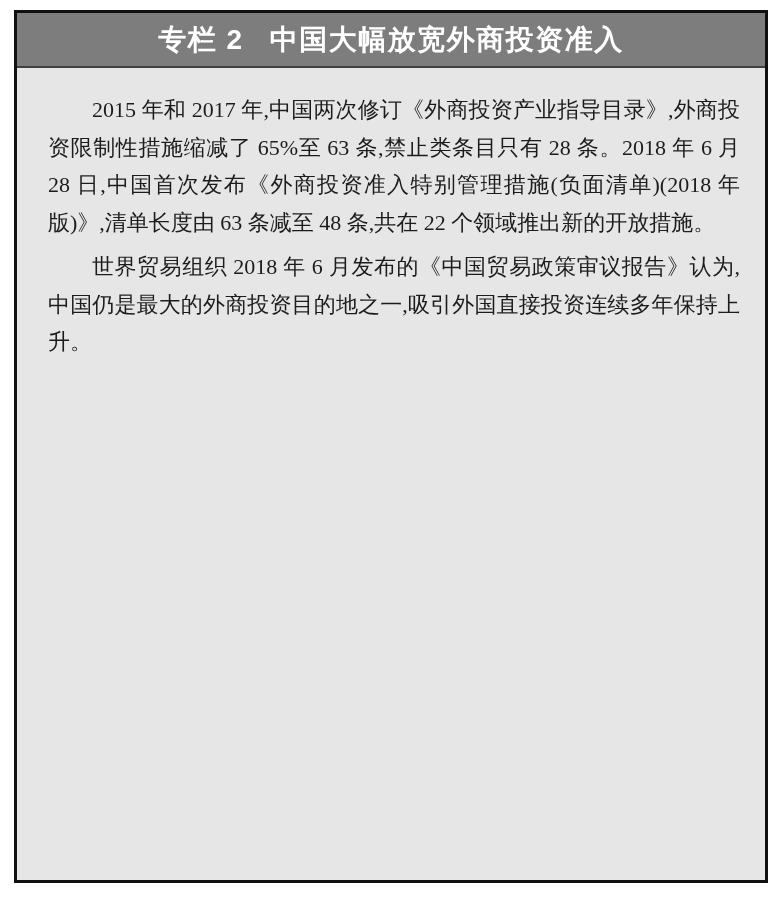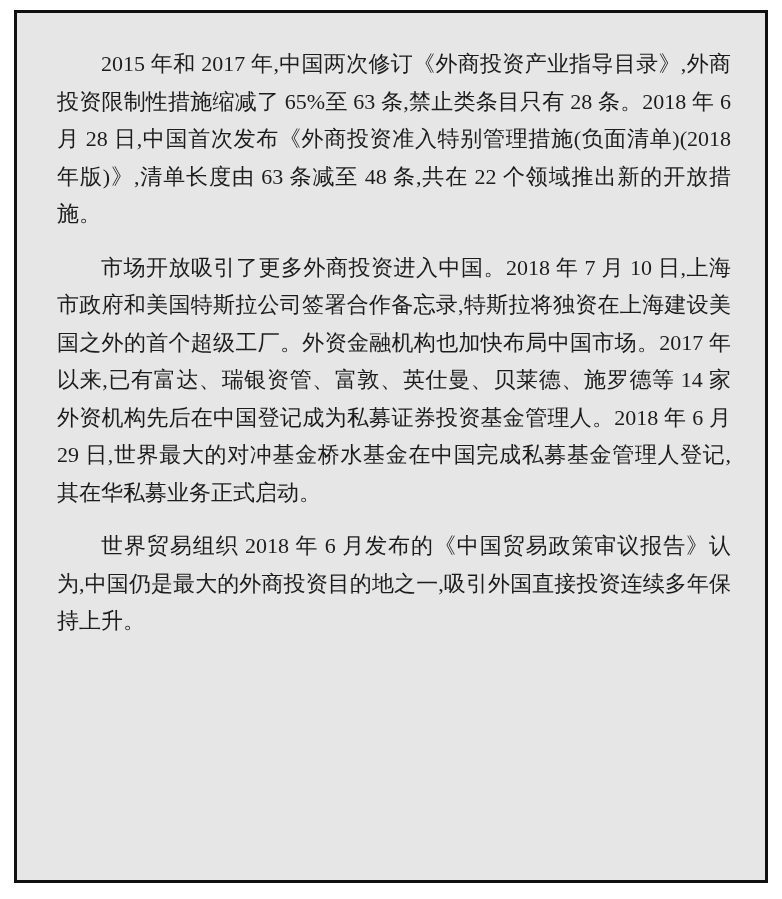--- a/index.html
+++ b/index.html
@@ -47,28 +47,31 @@
   }
   .box-body {
     padding: 16px 18px 0 24px;
     font-family: "Liberation Serif", "DejaVu Serif", serif;
     font-size: 22px;
     line-height: 37.5px;
     color: var(--body-text);
     text-align: justify;
   }
   .para {
-    margin: 16px;
+    margin: 7px;
     text-indent: 2em;
   }
 </style>
 </head>
 <body>
 
 <div class="page">
   <div class="box">
+    <div class="box-header">
+      <span class="box-label">专栏 2</span>
+      <span class="box-title">中国大幅放宽外商投资准入</span>
+    </div>
     <div class="box-body">
         <p class="para">2015 年和 2017 年,中国两次修订《外商投资产业指导目录》,外商投资限制性措施缩减了 65%至 63 条,禁止类条目只有 28 条。2018 年 6 月 28 日,中国首次发布《外商投资准入特别管理措施(负面清单)(2018 年版)》,清单长度由 63 条减至 48 条,共在 22 个领域推出新的开放措施。</p>
-        <p class="para">市场开放吸引了更多外商投资进入中国。2018 年 7 月 10 日,上海市政府和美国特斯拉公司签署合作备忘录,特斯拉将独资在上海建设美国之外的首个超级工厂。外资金融机构也加快布局中国市场。2017 年以来,已有富达、瑞银资管、富敦、英仕曼、贝莱德、施罗德等 14 家外资机构先后在中国登记成为私募证券投资基金管理人。2018 年 6 月 29 日,世界最大的对冲基金桥水基金在中国完成私募基金管理人登记,其在华私募业务正式启动。</p>
         <p class="para">世界贸易组织 2018 年 6 月发布的《中国贸易政策审议报告》认为,中国仍是最大的外商投资目的地之一,吸引外国直接投资连续多年保持上升。</p>
       </div>
   </div>
 </div>
 
 </body></html>

